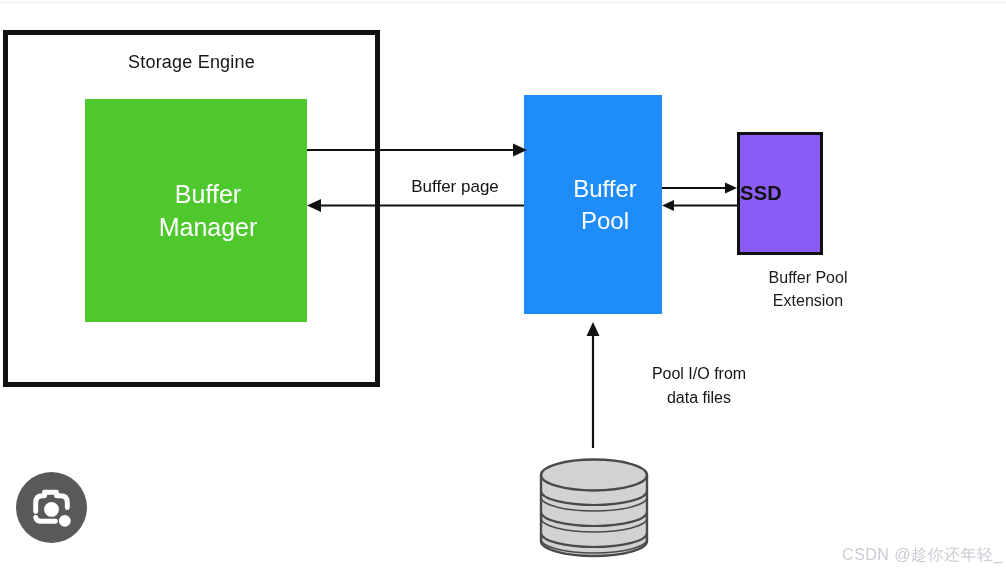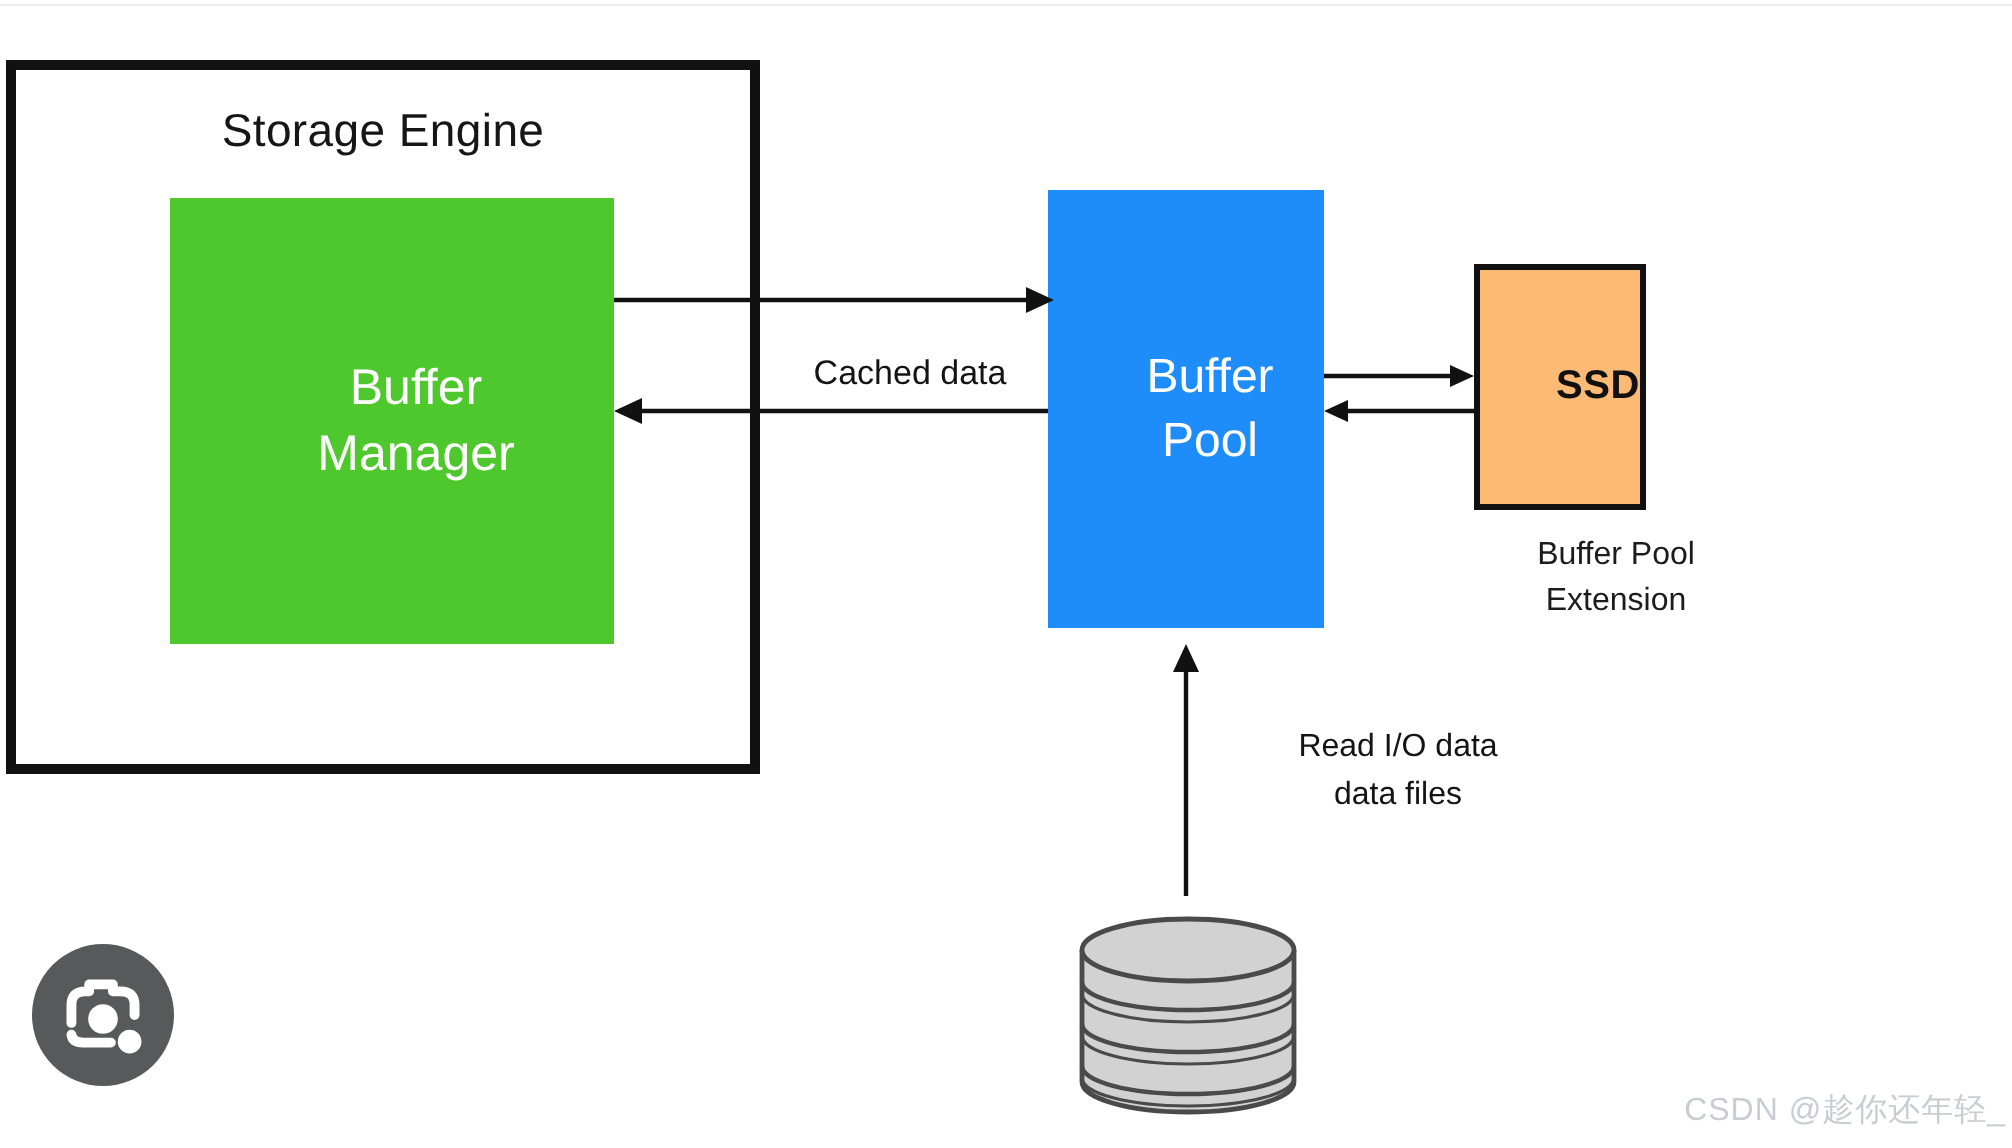--- a/index.html
+++ b/index.html
@@ -13,36 +13,36 @@
   }
   .top-line{position:absolute;left:0;top:2px;width:1006px;height:1px;background:#ececec;}
   .prewrap{white-space:pre-line;margin-left:24px;}
 
   .storage-engine{
     position:absolute;left:3px;top:30px;width:377px;height:357px;
     border:5px solid #111;box-sizing:border-box;background:#fff;
   }
   .se-title{
     position:absolute;left:3px;top:52px;width:377px;
-    text-align:center;font-size:23px;font-weight:500;color:#161616;letter-spacing:.2px;
+    text-align:center;font-size:18px;font-weight:500;color:#161616;letter-spacing:.2px;
   }
   .buffer-manager{
     position:absolute;left:85px;top:99px;width:222px;height:223px;
     display:flex;align-items:center;justify-content:center;
     color:#fff;font-size:25px;line-height:1.32;text-align:center;
   }
   .buffer-pool{
     position:absolute;left:524px;top:95px;width:138px;height:219px;
     display:flex;align-items:center;justify-content:center;
     color:#fff;font-size:24px;line-height:1.32;text-align:center;
   }
   .ssd-box{
     position:absolute;left:737px;top:132px;width:86px;height:123px;
-    border:3px solid #111;box-sizing:border-box;background:#fdba74;
-    display:flex;align-items:center;justify-content:flex-end;
+    border:3px solid #111;box-sizing:border-box;background:#8b5cf6;
+    display:flex;align-items:center;justify-content:flex-start;
     font-size:20px;font-weight:700;color:#111;letter-spacing:.3px;
   }
   .ssd-caption{
     position:absolute;left:706px;top:266px;width:156px;
     text-align:center;font-size:16px;line-height:1.45;color:#1c1c1c;
   }
   .arrow-label{
     position:absolute;text-align:center;font-size:17px;font-weight:500;color:#141414;
   }
   .lbl-get{left:380px;top:120px;width:150px;}
@@ -78,22 +78,22 @@
     <span class="prewrap">Buffer
 Pool</span>
   </div>
 
   <div class="ssd-box">
     <span>SSD</span>
   </div>
   <div class="ssd-caption prewrap">Buffer Pool
 Extension</div>
 
-  <div class="arrow-label lbl-cached">Cached data</div>
-  <div class="arrow-label lbl-readio prewrap">Read I/O data
+  <div class="arrow-label lbl-cached">Buffer page</div>
+  <div class="arrow-label lbl-readio prewrap">Pool I/O from
 data files</div>
 
   <svg class="overlay" width="1006" height="574" viewBox="0 0 1006 574">
     <g stroke="#111" fill="#111">
       <line x1="307" y1="150" x2="515" y2="150" stroke-width="2.2"></line>
       <polygon points="527,150 513,143.5 513,156.5" stroke="none"></polygon>
     </g>
     <g stroke="#111" fill="#111">
       <line x1="524" y1="205.5" x2="319" y2="205.5" stroke-width="2.2"></line>
       <polygon points="307,205.5 321,199 321,212" stroke="none"></polygon>

